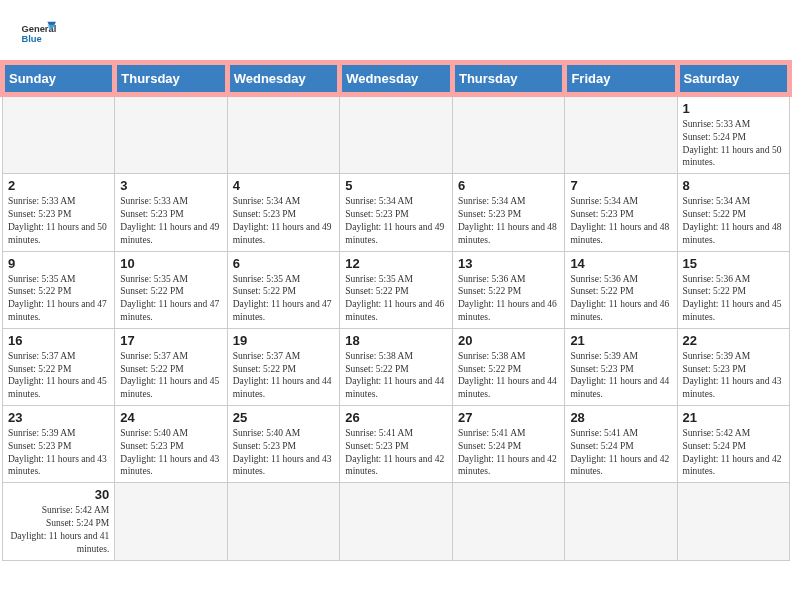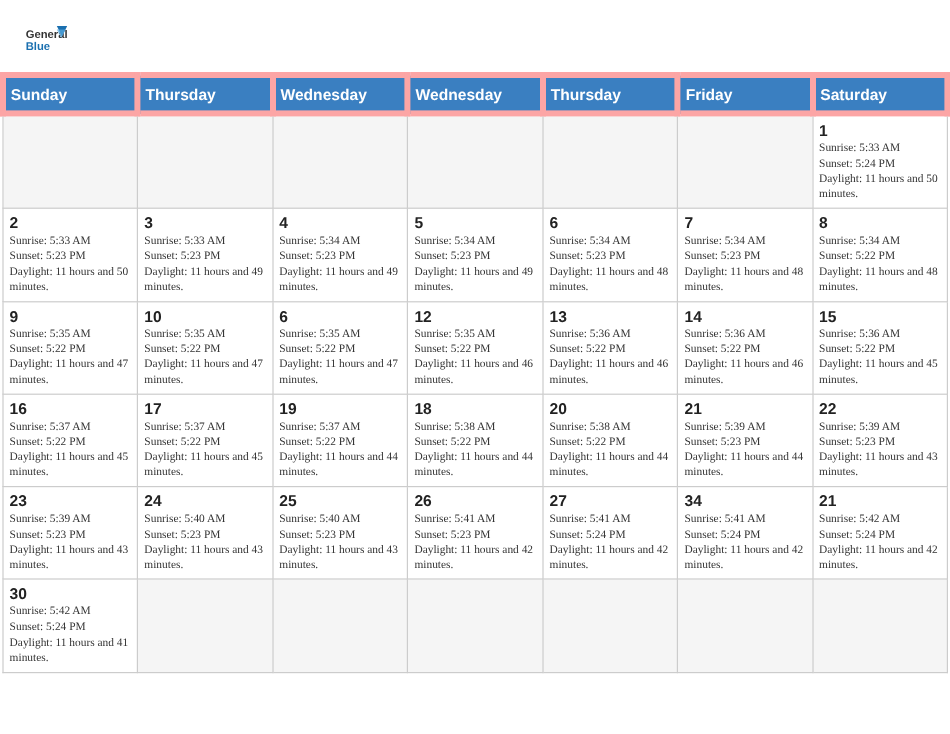--- a/index.html
+++ b/index.html
@@ -73,21 +73,21 @@
       margin-bottom: 2px;
       display: block;
     }
     .day-info {
       font-size: 9.5px;
       line-height: 1.35;
       color: #333;
       font-family: Liberation Serif, serif;
     }
     .week-row td { height: 70px; }
-    .last-row td { height: auto; min-height: 60px; }
+    .last-row td { height: auto; min-height: 60px; text-align: right; }
     .cal-wrapper {
       padding: 0 0px;
     }
   </style>
 </head>
 <body>
 
 <div class="header">
   <div class="logo">
     <svg class="logo-icon" viewBox="0 0 50 50">
@@ -235,21 +235,21 @@
           </td>
           <td>
             <span class="day-num">26</span>
             <div class="day-info">Sunrise: 5:41 AM<br>Sunset: 5:23 PM<br>Daylight: 11 hours and 42 minutes.</div>
           </td>
           <td>
             <span class="day-num">27</span>
             <div class="day-info">Sunrise: 5:41 AM<br>Sunset: 5:24 PM<br>Daylight: 11 hours and 42 minutes.</div>
           </td>
           <td>
-            <span class="day-num">34</span>
+            <span class="day-num">28</span>
             <div class="day-info">Sunrise: 5:41 AM<br>Sunset: 5:24 PM<br>Daylight: 11 hours and 42 minutes.</div>
           </td>
           <td>
             <span class="day-num">21</span>
             <div class="day-info">Sunrise: 5:42 AM<br>Sunset: 5:24 PM<br>Daylight: 11 hours and 42 minutes.</div>
           </td>
         </tr>
         <tr class="last-row">
           <td>
             <span class="day-num">30</span>

